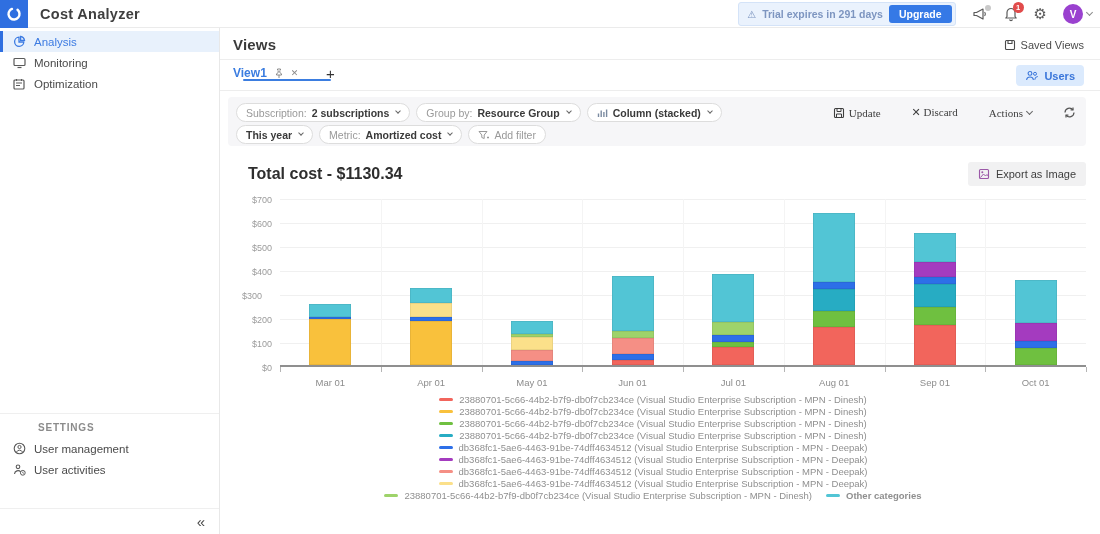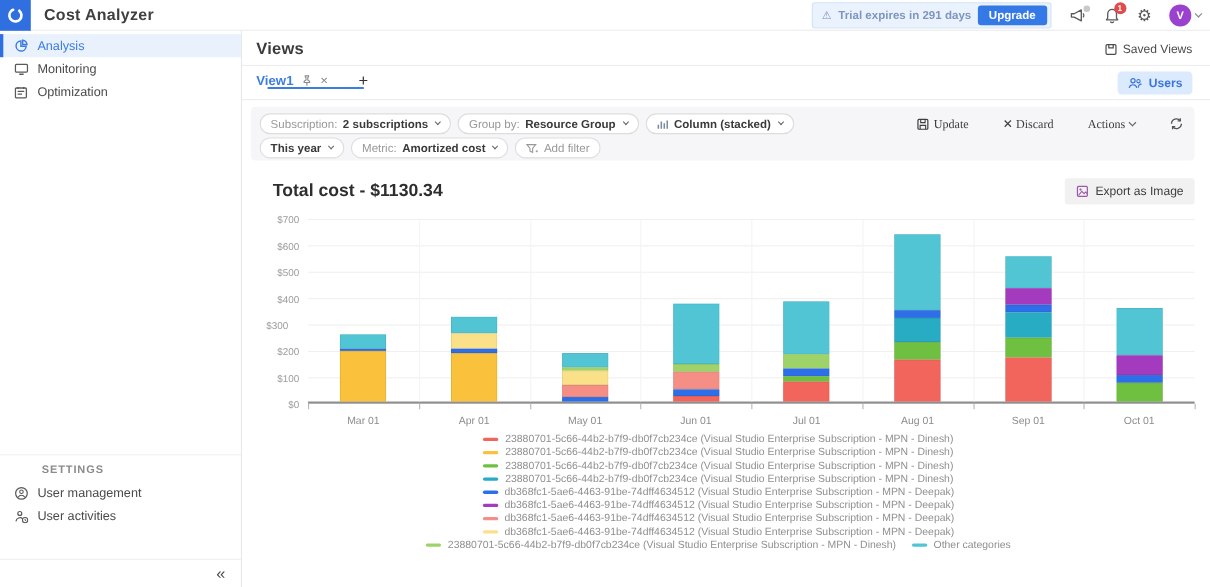--- a/index.html
+++ b/index.html
@@ -87,21 +87,21 @@
   .seg { width:100%; box-shadow:inset 0 0 0 0.5px rgba(0,0,0,0.13); }
   .xtick { position:absolute; top:168px; width:1px; height:5px; background:#b5b5b5; }
   .x-label { position:absolute; top:178px; font-size:9.5px; color:#8c8c8c; text-align:center; }
 
   
   .legend { position:absolute; left:0; top:366px; width:866px; display:flex; flex-direction:column;
     align-items:center; gap:1px; }
   .legend-row { display:flex; align-items:center; gap:6px; cursor:pointer; }
   .legend-mark { width:14px; height:3px; border-radius:2px; flex:0 0 auto; }
   .legend-text { font-size:9.5px; color:#8f8f8f; white-space:nowrap; }
-  .legend-extra { display:flex; align-items:flex-end; gap:6px; margin-left:8px; }
+  .legend-extra { display:flex; align-items:flex-end; gap:6px; margin-left:8px;font-weight:bold; }
 
   svg { display:block; }
 </style>
 </head>
 <body>
 
 <div class="header">
   <div class="logo">
     <svg width="16" height="16" viewBox="0 0 16 16">
       <circle cx="8" cy="8" r="5.5" fill="none" stroke="#fff" stroke-width="2.4" stroke-dasharray="28 7" stroke-linecap="round" transform="rotate(-50 8 8)"></circle>

